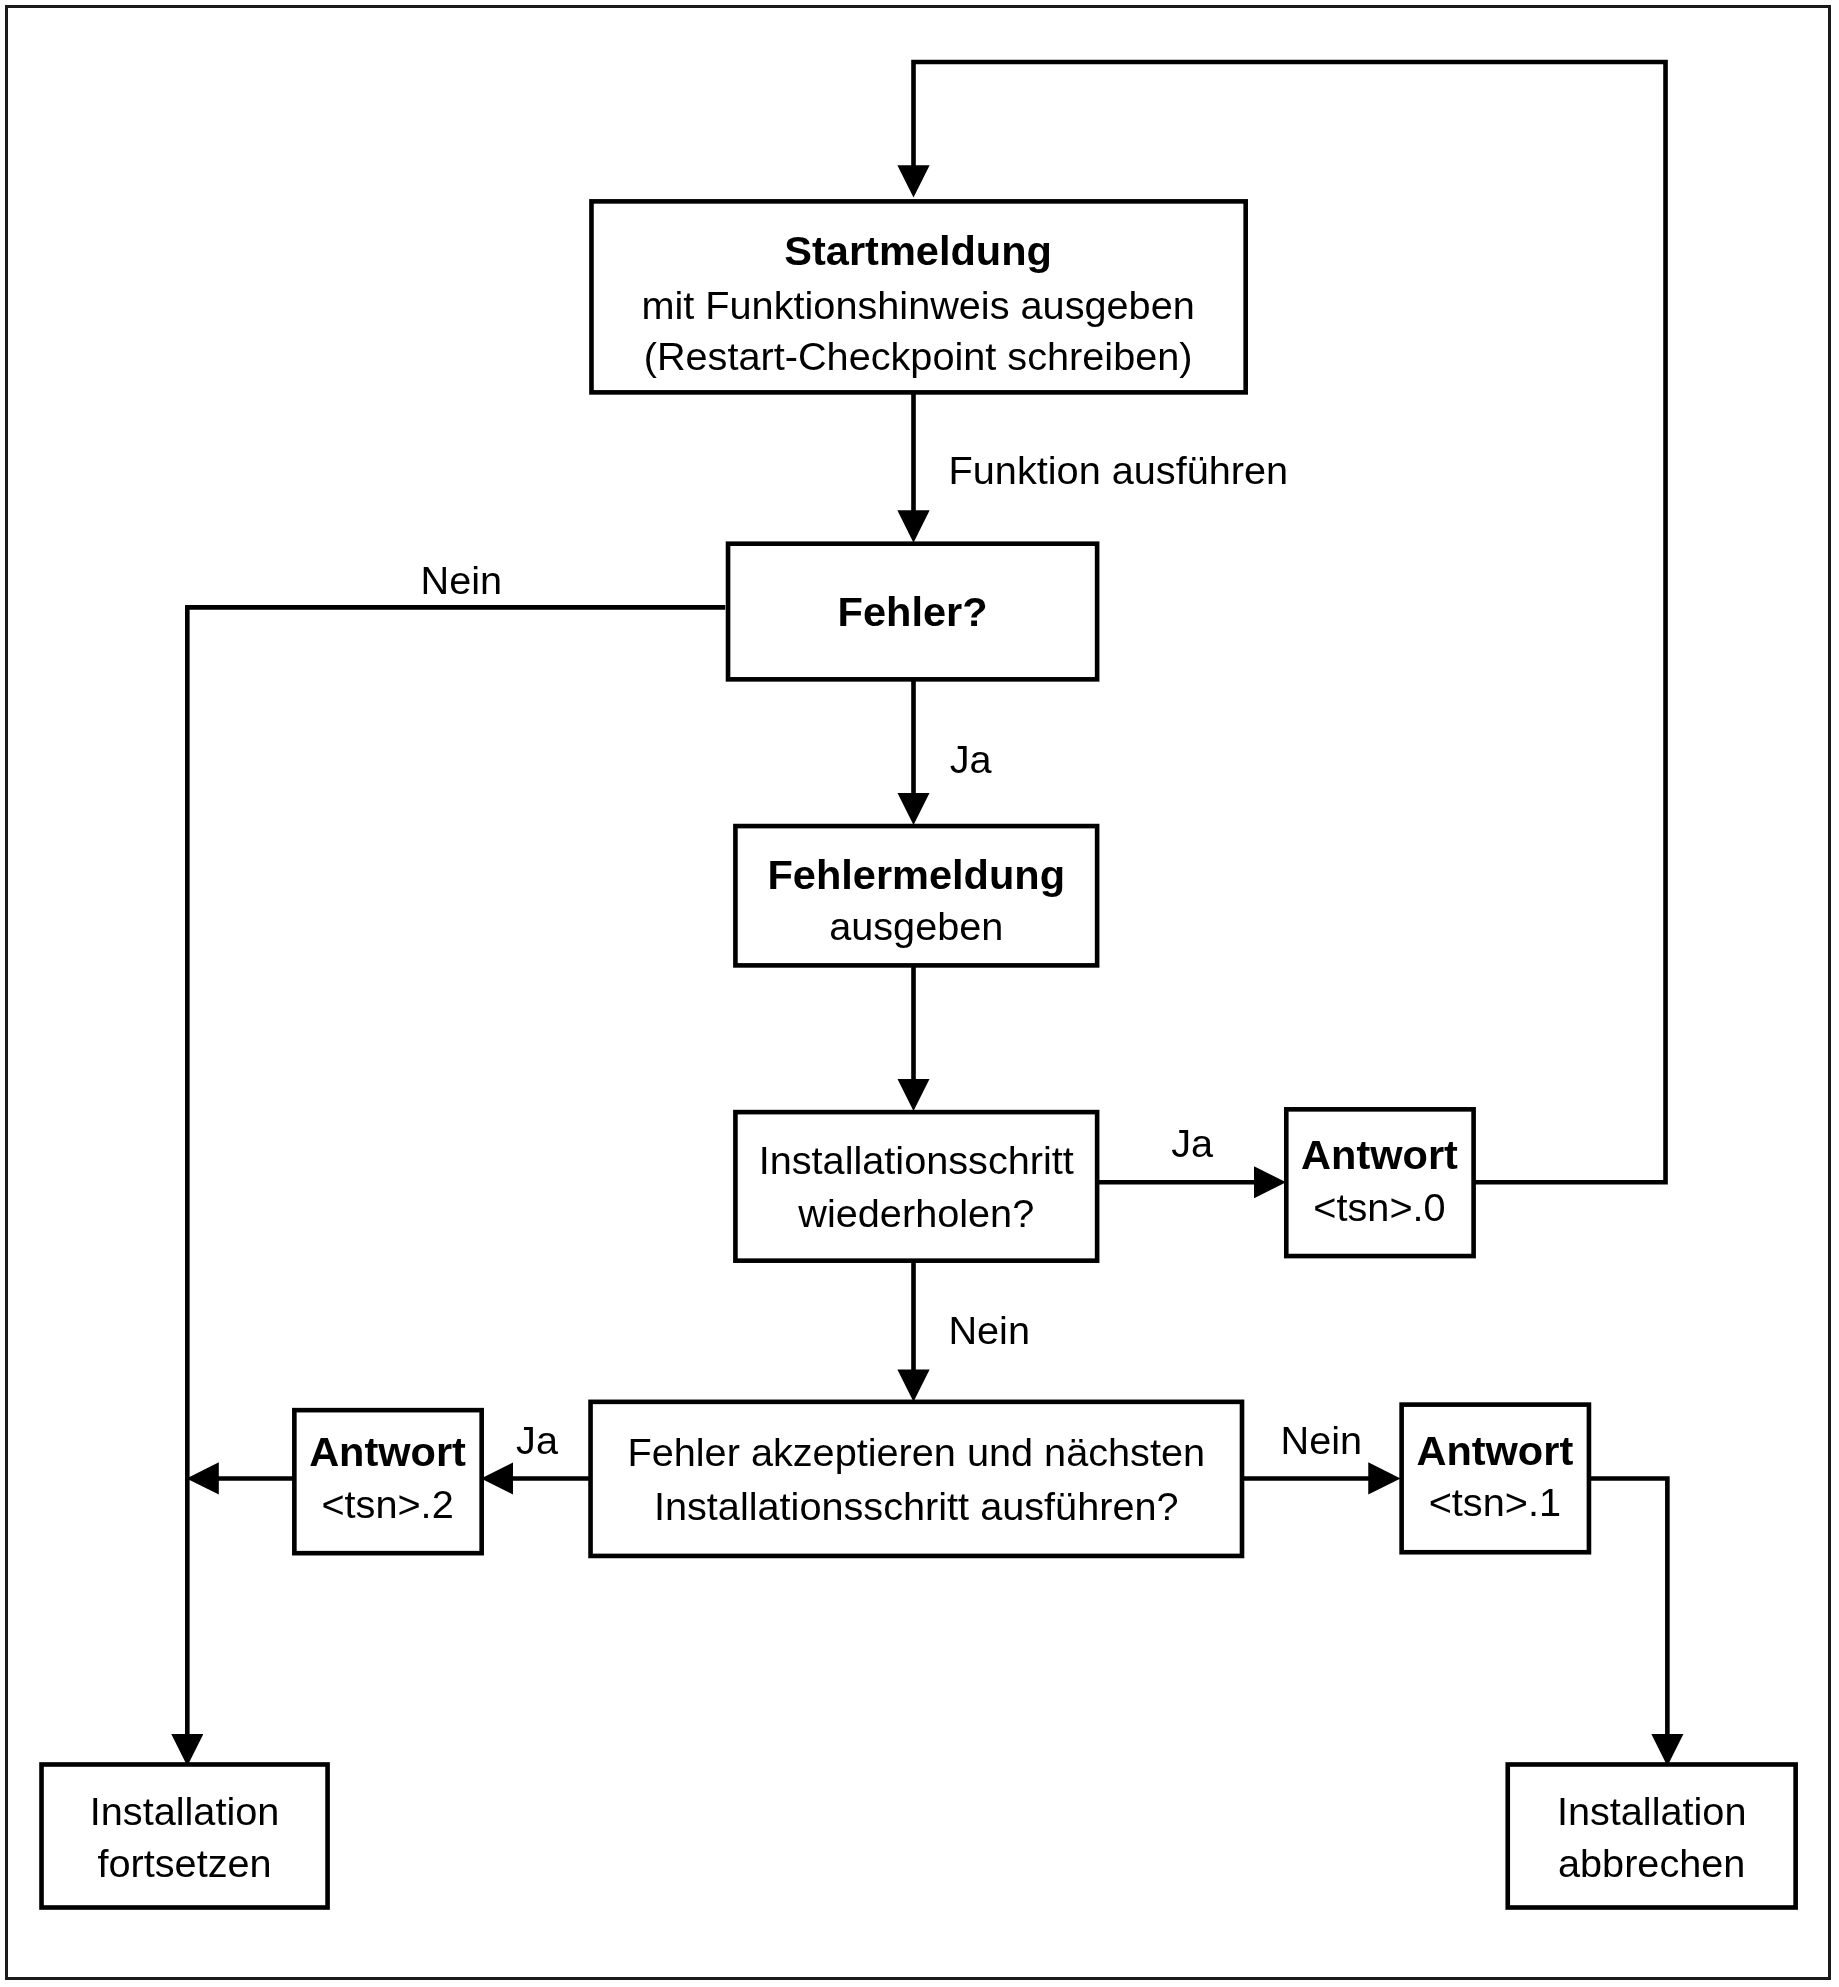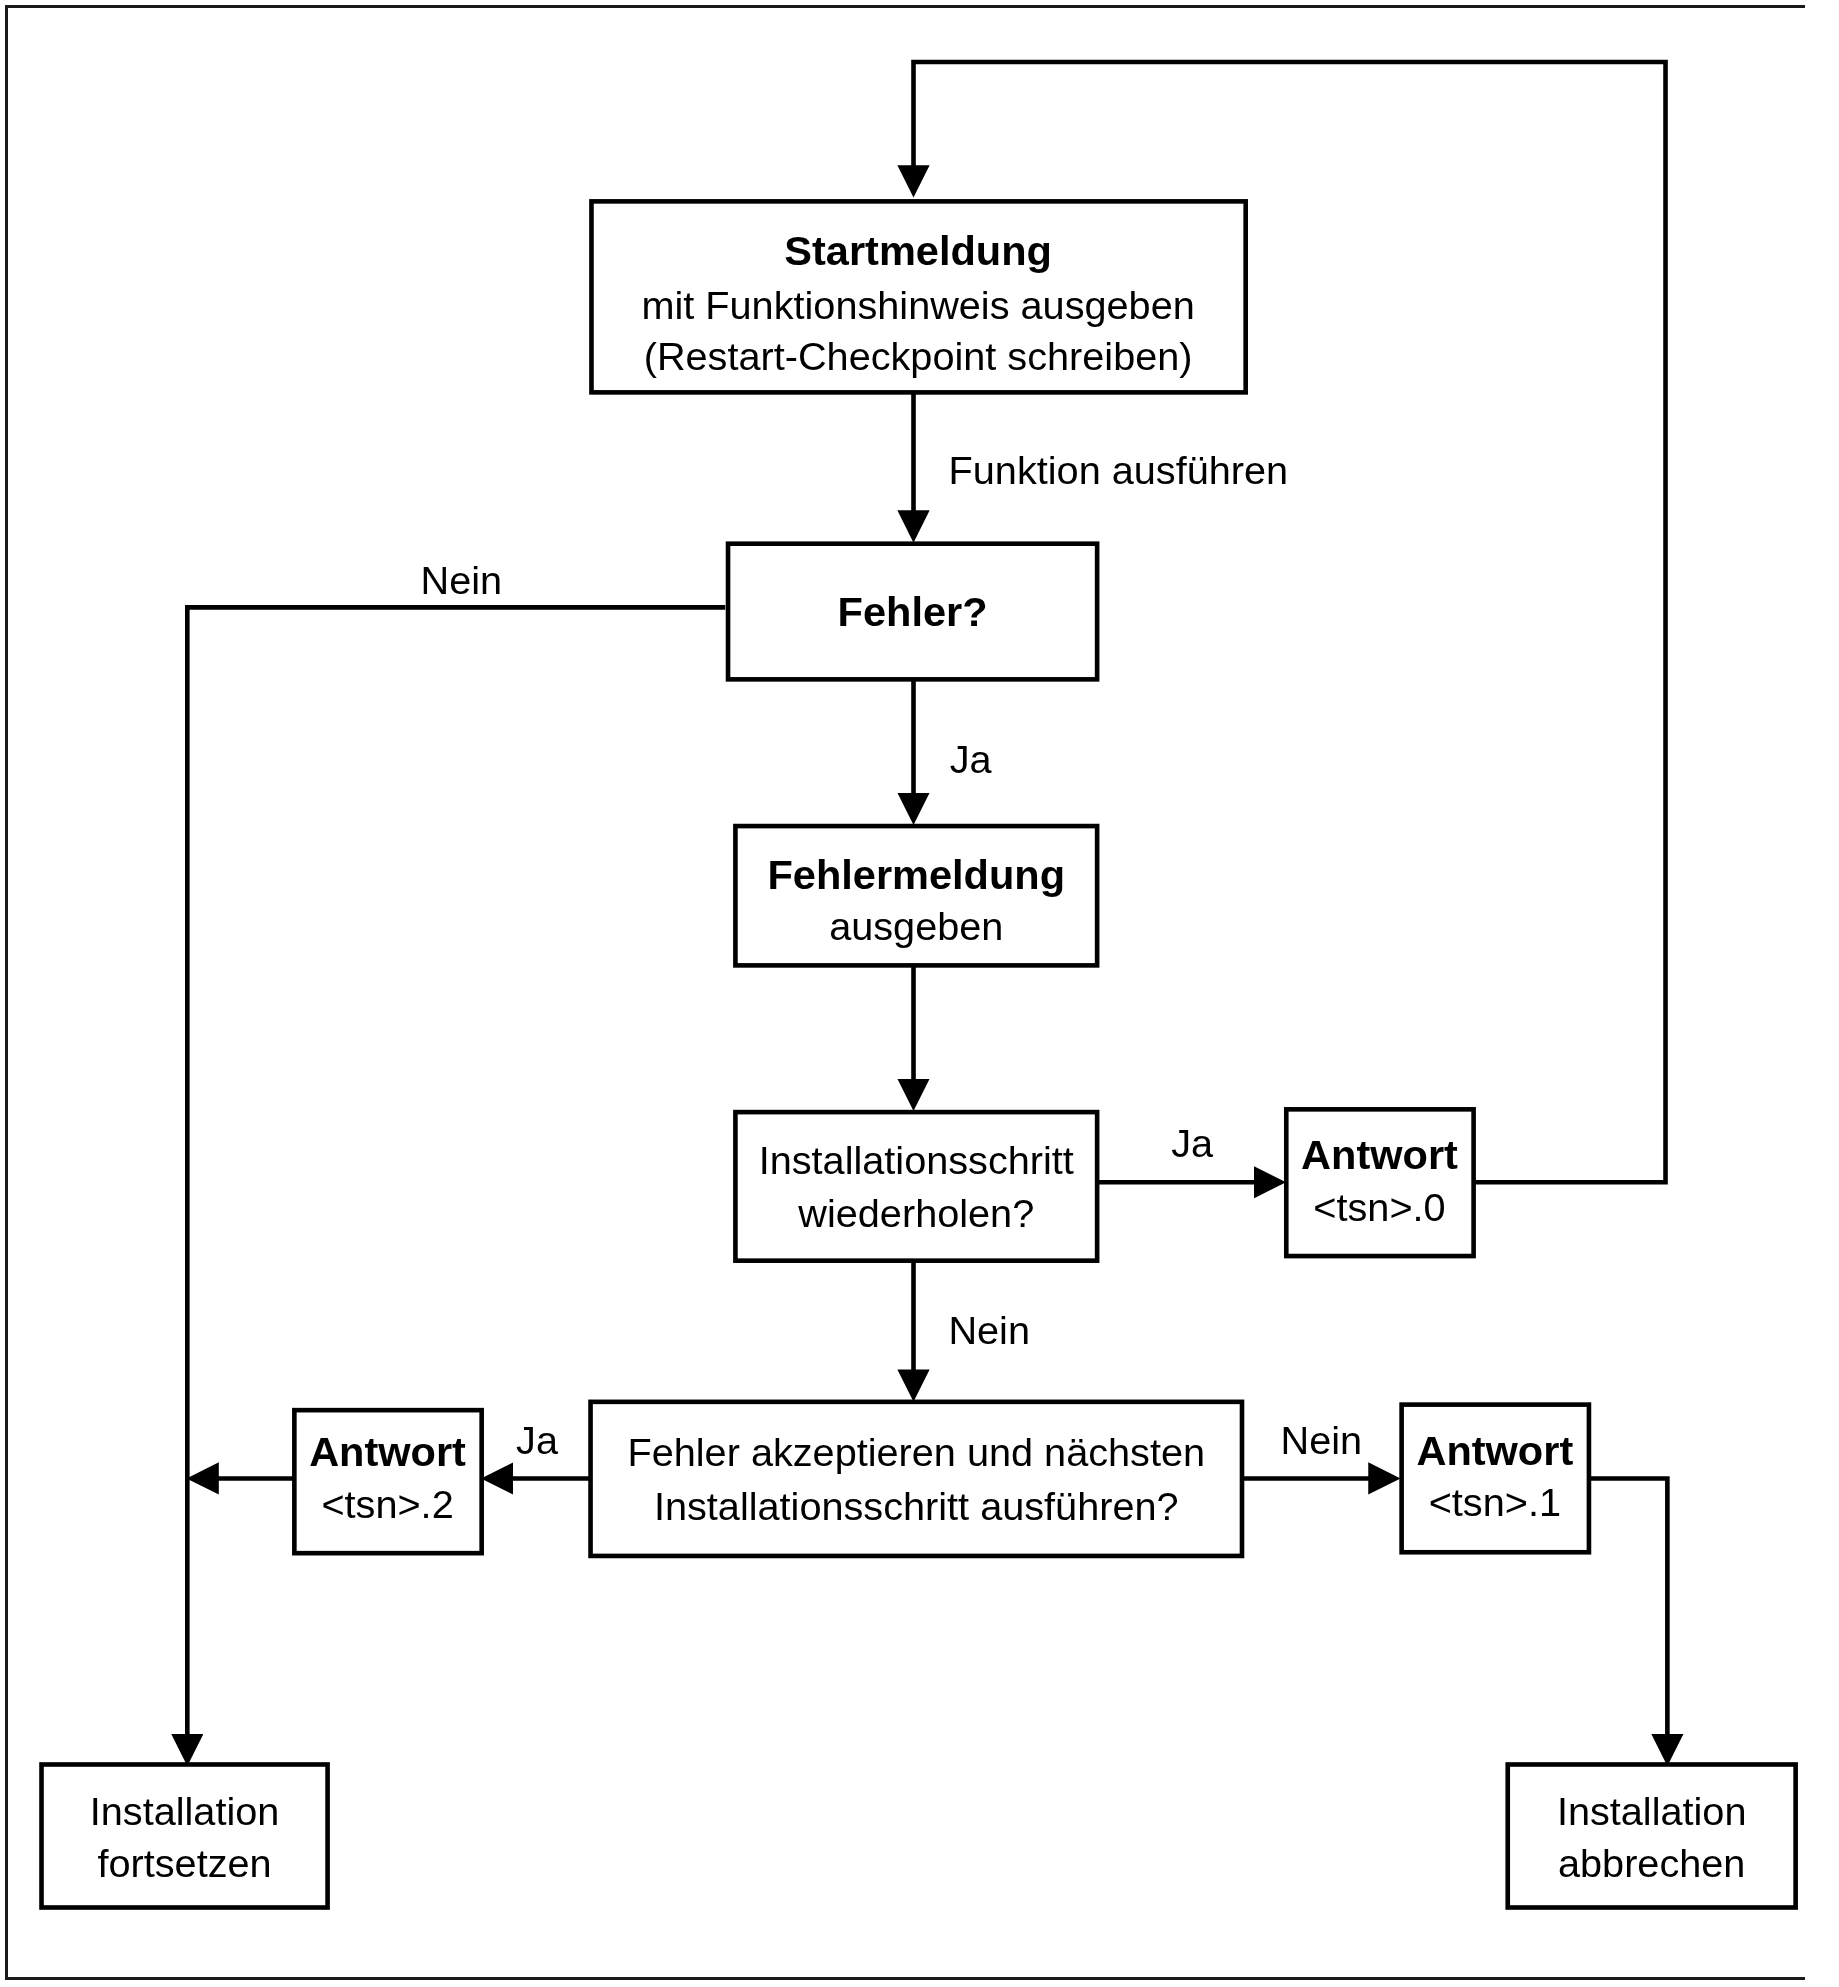--- a/index.html
+++ b/index.html
@@ -7,20 +7,21 @@
     padding: 0;
     background: #ffffff;
   }
   #page {
     position: relative;
     width: 1805px;
     height: 1988px;
     background: #ffffff;
     font-family: "Liberation Sans", sans-serif;
     overflow: hidden;
+    padding-left: 32px;
   }
   #frame {
     position: absolute;
     left: 4.6px;
     top: 4.6px;
     width: 1826px;
     height: 1975px;
     border: 3.7px solid #1a1a1a;
     box-sizing: border-box;
   }

